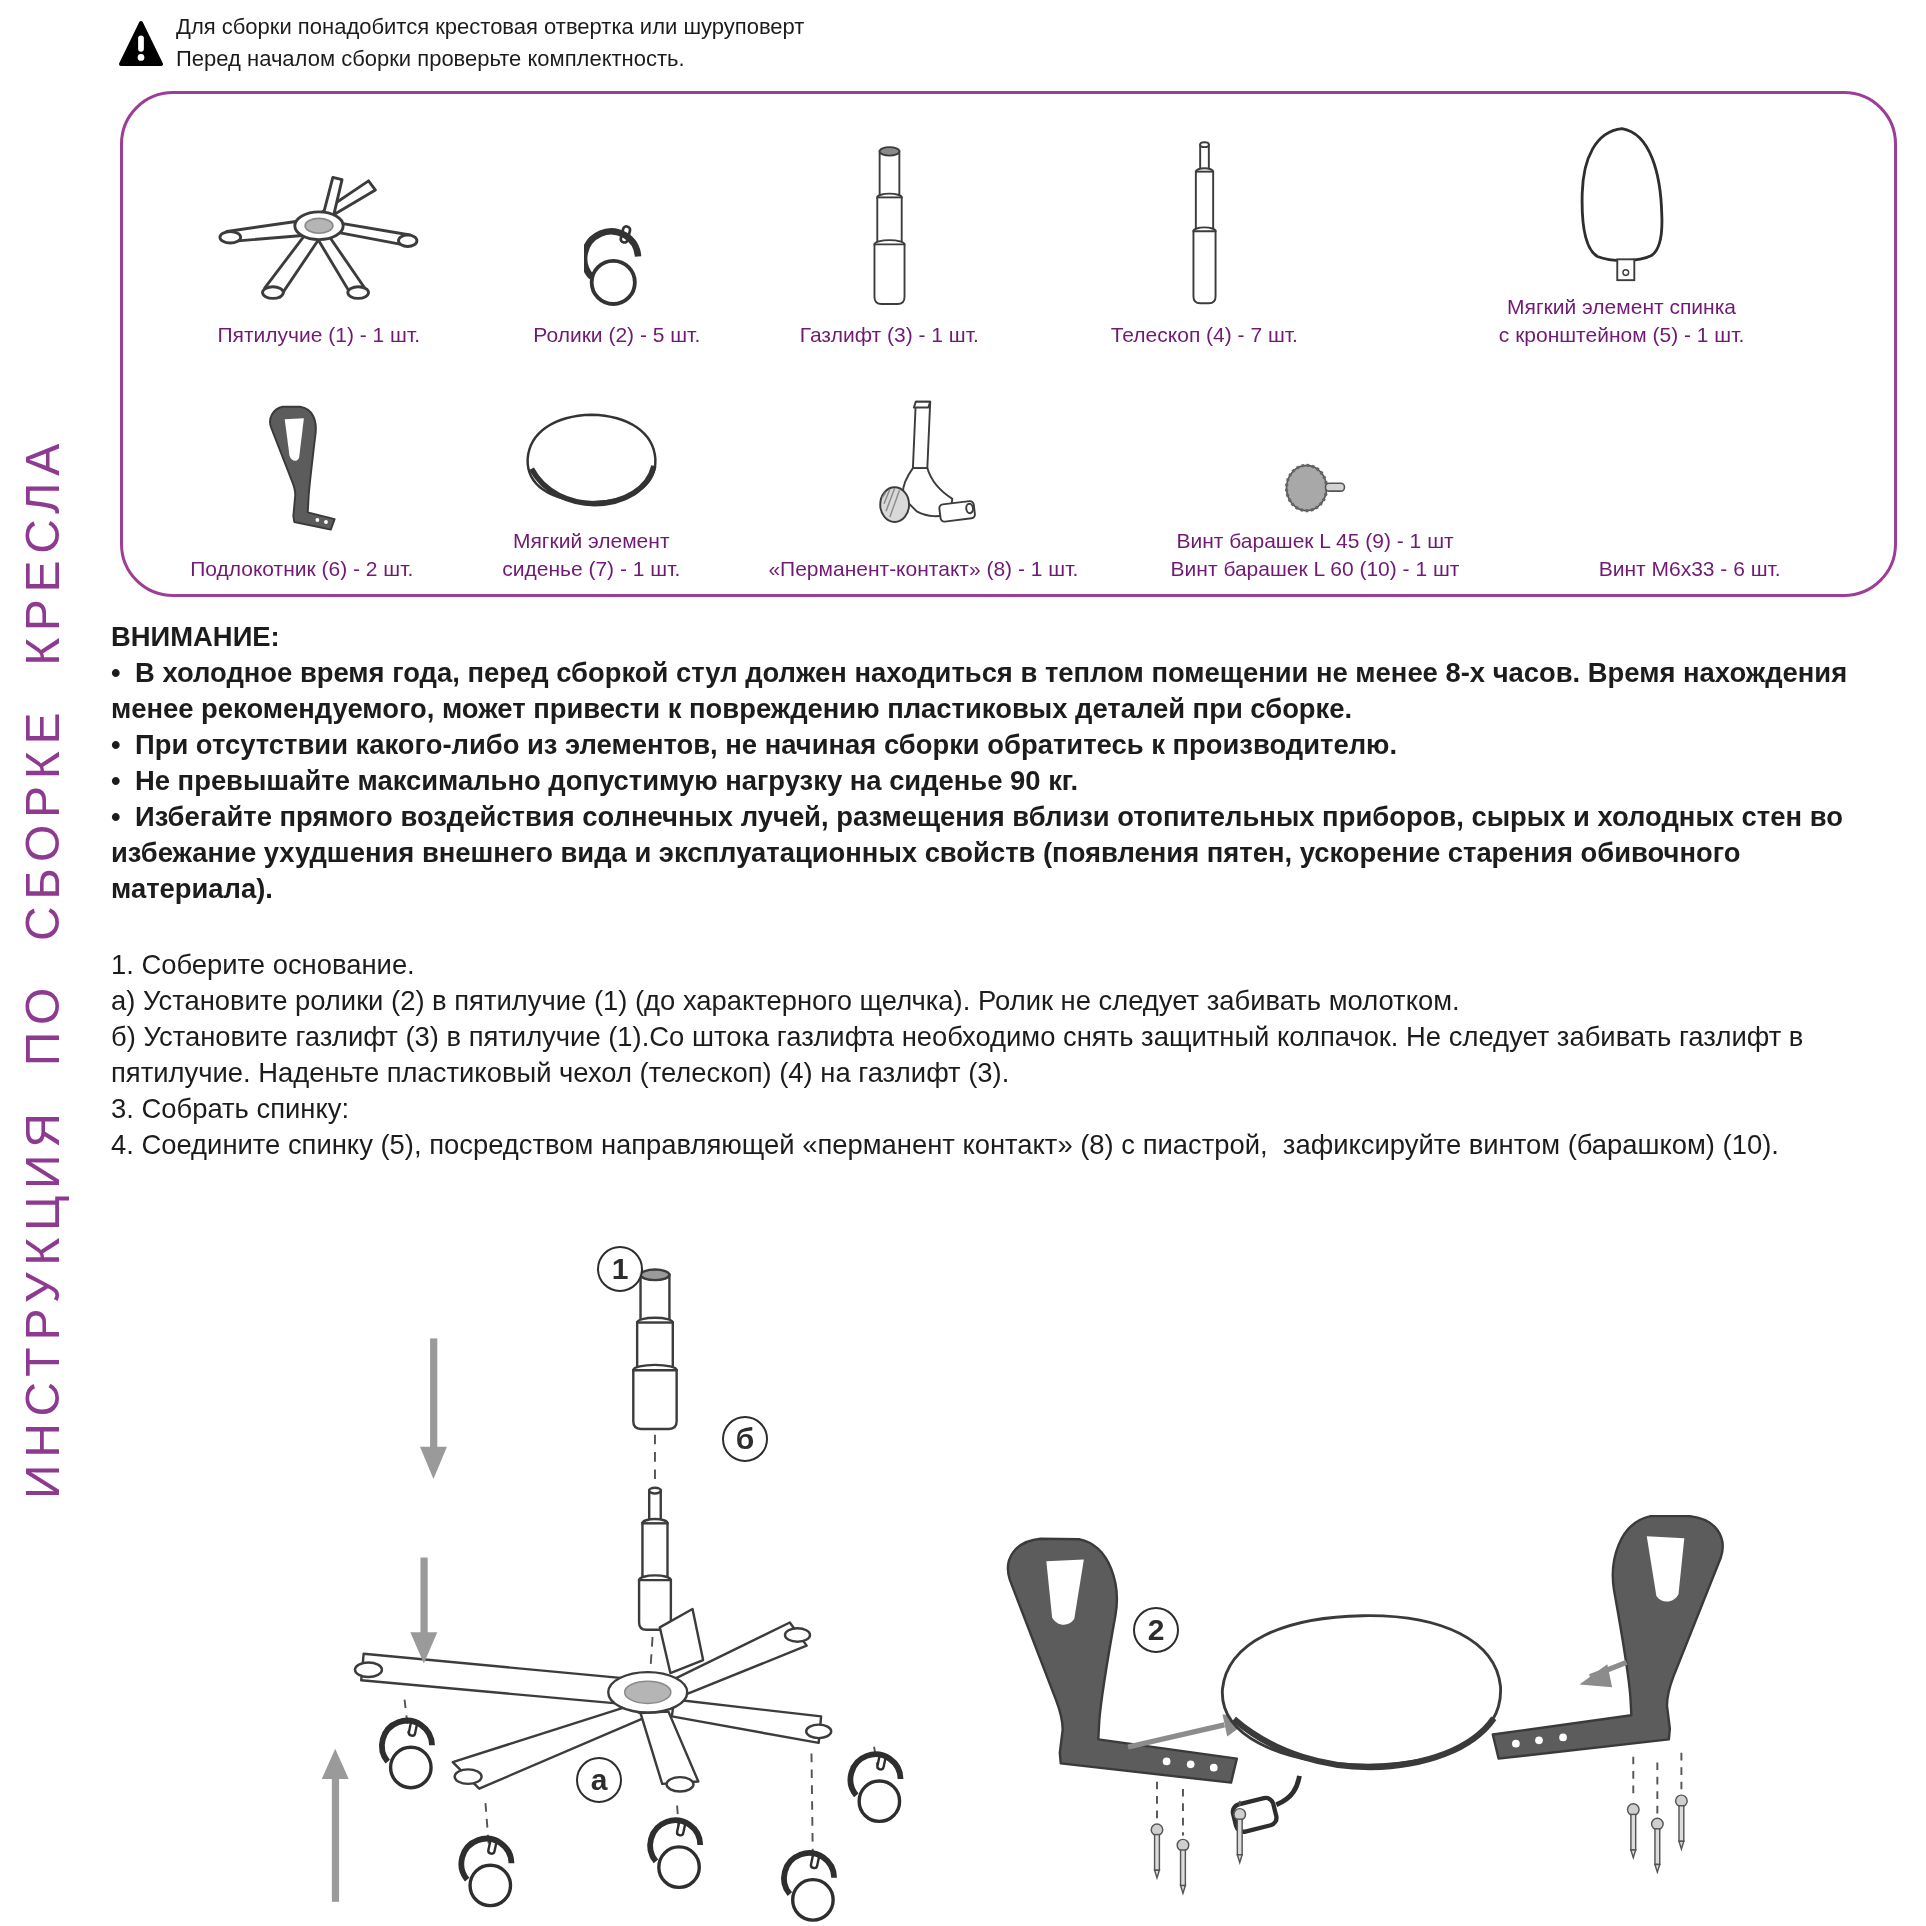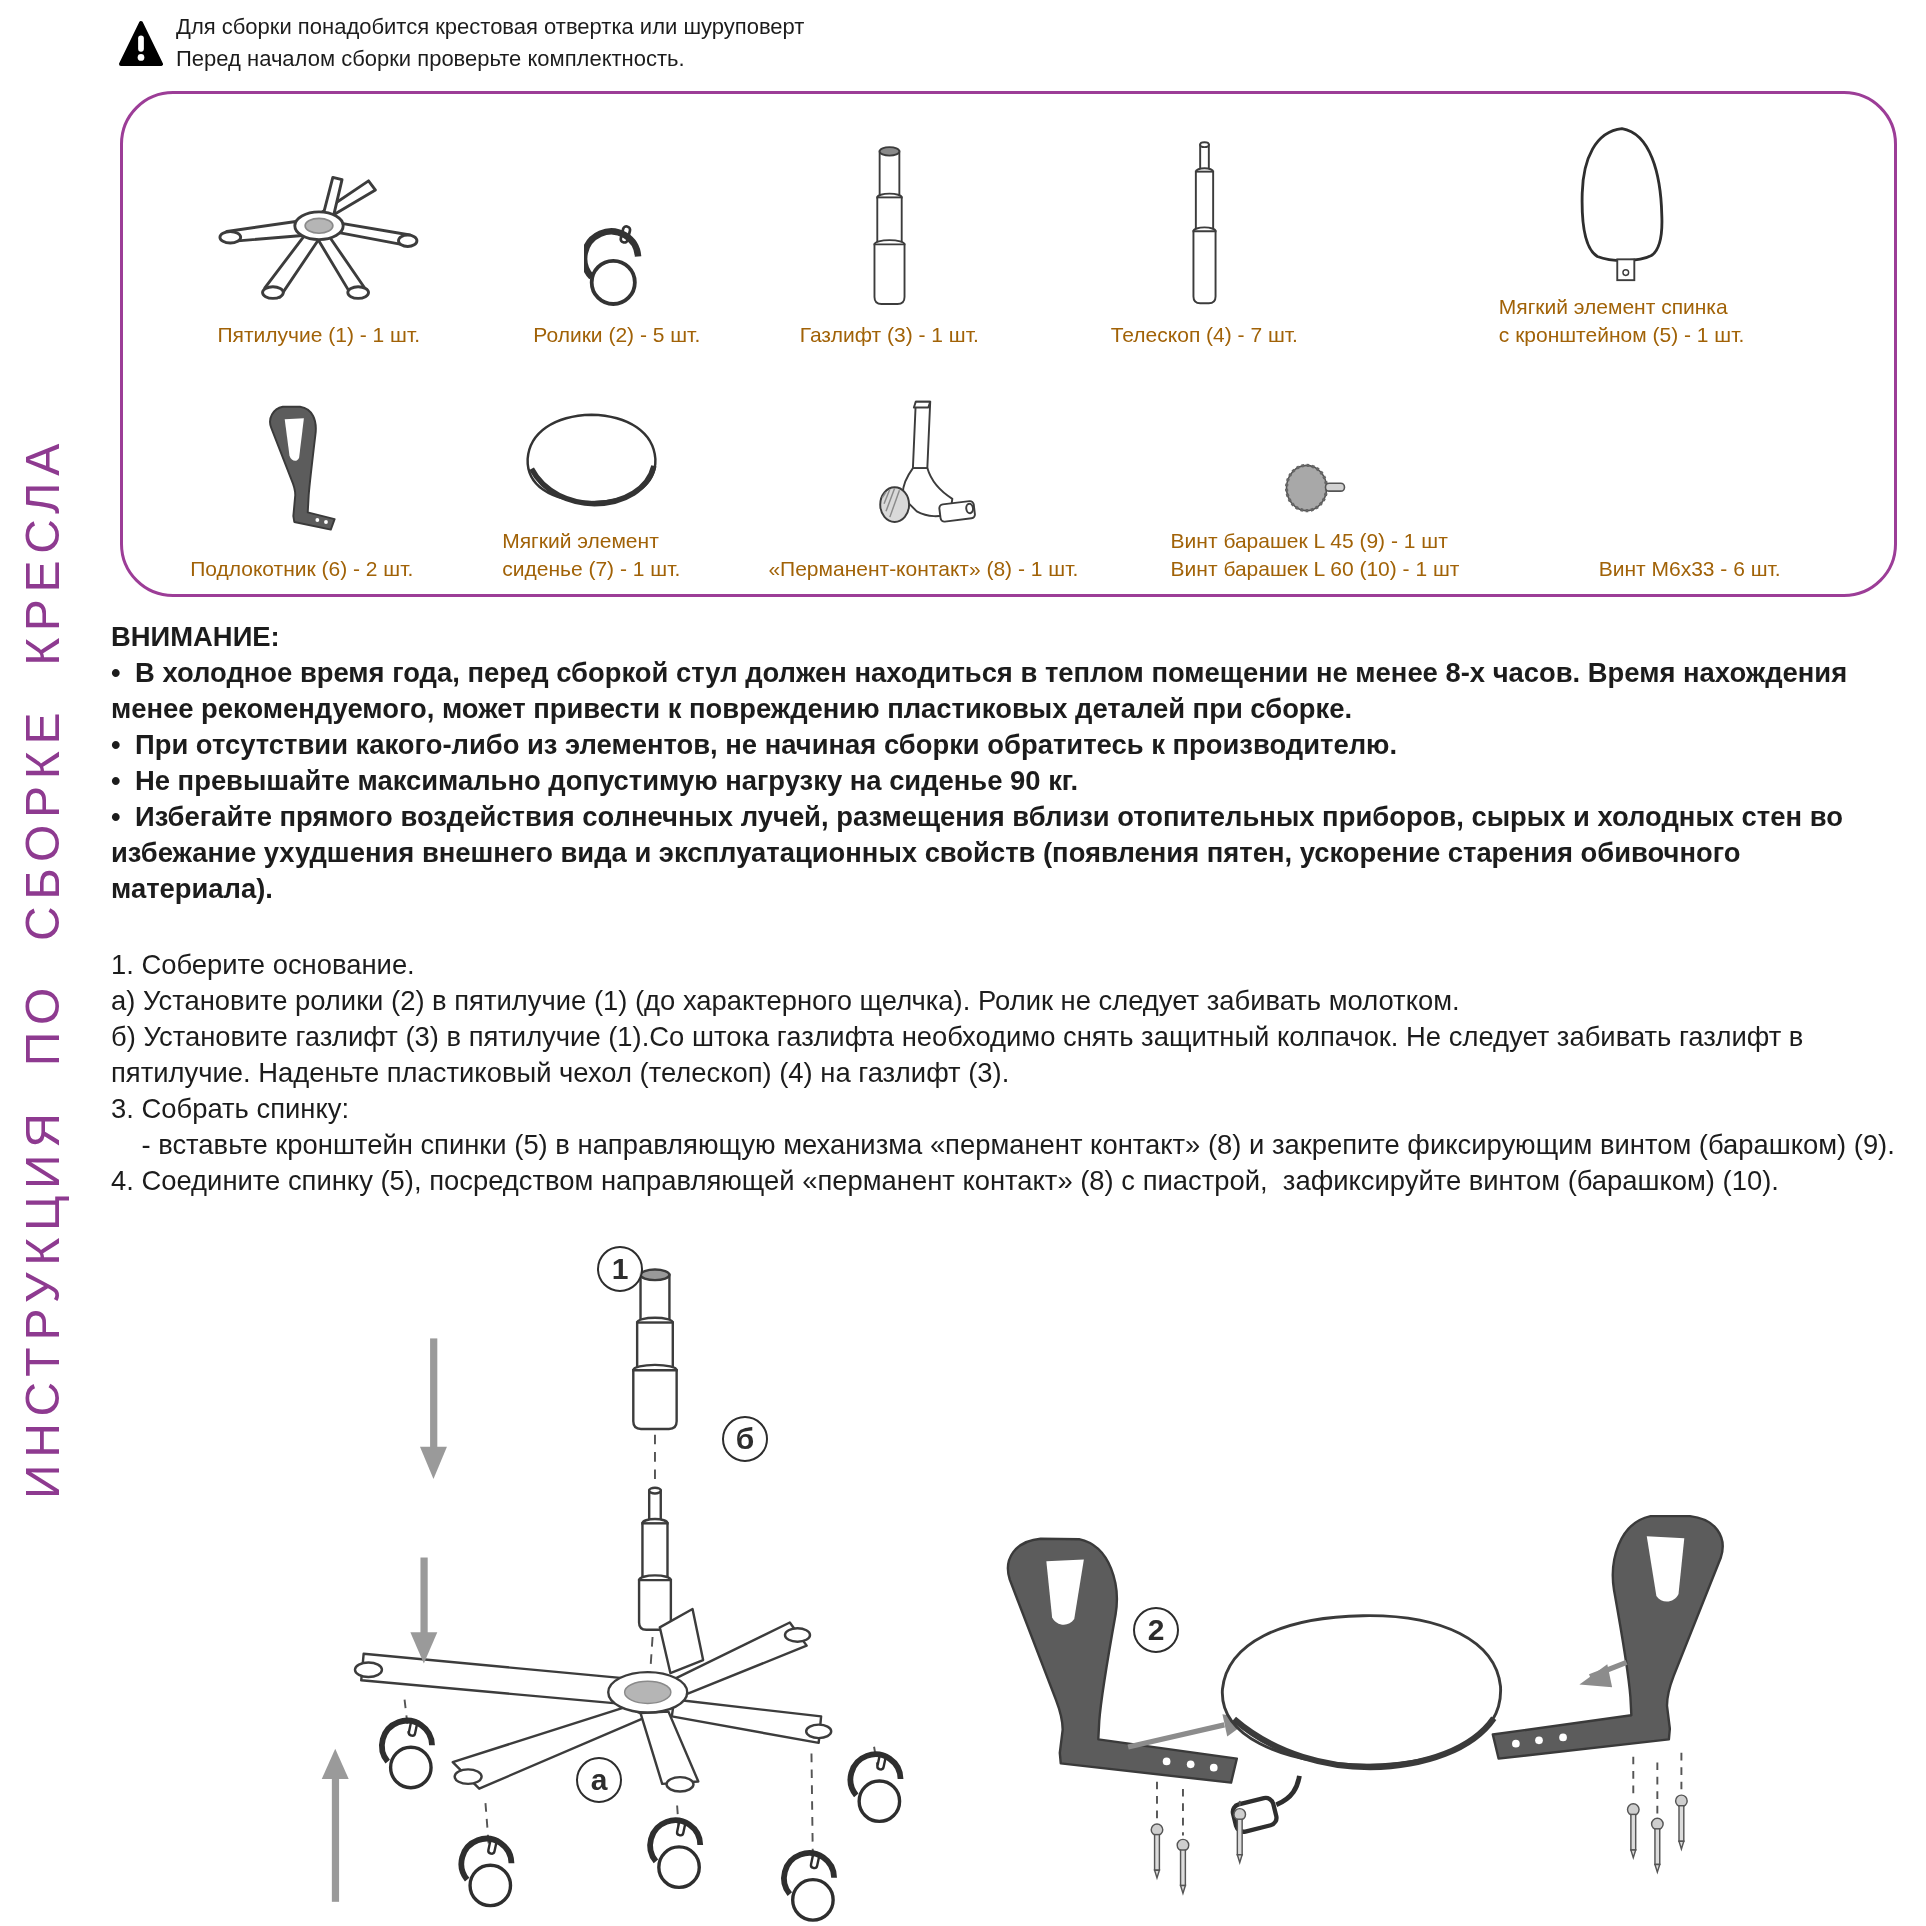--- a/index.html
+++ b/index.html
@@ -17,22 +17,22 @@
   .warn-text{left:176px;top:10.6px;font-size:22px;line-height:32px;}
 
   
   .parts-box{left:120px;top:91px;width:1777px;height:506px;
     border:3.4px solid #9c3d97;border-radius:53px;box-sizing:border-box;}
   .parts-row{position:absolute;left:34px;right:34px;display:grid;}
   .row1{top:17px;height:238px;grid-template-columns:19% 16% 16% 21% 28%;}
   .row2{top:267px;height:222px;grid-template-columns:17% 17% 22% 24% 20%;}
   .part-cell{display:flex;flex-direction:column;align-items:center;justify-content:flex-end;}
   .part-img{display:flex;align-items:flex-end;justify-content:center;}
-  .part-label{margin-top:9.6px;font-size:21px;line-height:28px;text-align:left;
-    white-space:pre-line;color:#a16207;}
+  .part-label{margin-top:9.6px;font-size:21px;line-height:28px;text-align:center;
+    white-space:pre-line;color:#701a75;}
 
   
   .attention{left:111px;top:619px;width:1786px;font-size:27.4px;line-height:36px;font-weight:bold;}
   .steps{left:111px;top:947px;width:1786px;font-size:27.4px;line-height:36px;}
   .para{margin:0;}
   .blt{margin-right:14.4px;}
   .step{white-space:pre-wrap;}
 
   
   .circ{width:46px;height:46px;border:2.4px solid #2d2d2d;border-radius:50%;
@@ -211,21 +211,20 @@
   <div class="para"><span class="blt">•</span><span>При отсутствии какого-либо из элементов, не начиная сборки обратитесь к производителю.</span></div>
   <div class="para"><span class="blt">•</span><span>Не превышайте максимально допустимую нагрузку на сиденье 90 кг.</span></div>
   <div class="para"><span class="blt">•</span><span>Избегайте прямого воздействия солнечных лучей, размещения вблизи отопительных приборов, сырых и холодных стен во избежание ухудшения внешнего вида и эксплуатационных свойств (появления пятен, ускорение старения обивочного материала).</span></div>
 </div>
 
 <div class="abs steps">
   <div class="step">1. Соберите основание.</div>
   <div class="step">а) Установите ролики (2) в пятилучие (1) (до характерного щелчка). Ролик не следует забивать молотком.</div>
   <div class="step">б) Установите газлифт (3) в пятилучие (1).Со штока газлифта необходимо снять защитный колпачок. Не следует забивать газлифт в пятилучие. Наденьте пластиковый чехол (телескоп) (4) на газлифт (3).</div>
   <div class="step">3. Собрать спинку:</div>
-  <div class="step">    - вставьте кронштейн спинки (5) в направляющую механизма «перманент контакт» (8) и закрепите фиксирующим винтом (барашком) (9).</div>
   <div class="step">4. Соедините спинку (5), посредством направляющей «перманент контакт» (8) с пиастрой,  зафиксируйте винтом (барашком) (10).</div>
 </div>
 
 <svg class="abs" style="left:289px;top:1242px;" width="626" height="684" viewBox="0 0 1300 1420">
   <defs>
     <g id="cast">
       <rect x="-4" y="-92" width="13" height="32" rx="6" transform="rotate(12 2 -76)" fill="#fff" stroke="#2e2e2e" stroke-width="5"></rect>
       <path d="M-50,-6 A52,52 0 1 1 42,-40" fill="none" stroke="#2e2e2e" stroke-width="12"></path>
       <circle cx="-2" cy="6" r="42" fill="#fff" stroke="#2e2e2e" stroke-width="7"></circle>
     </g>

